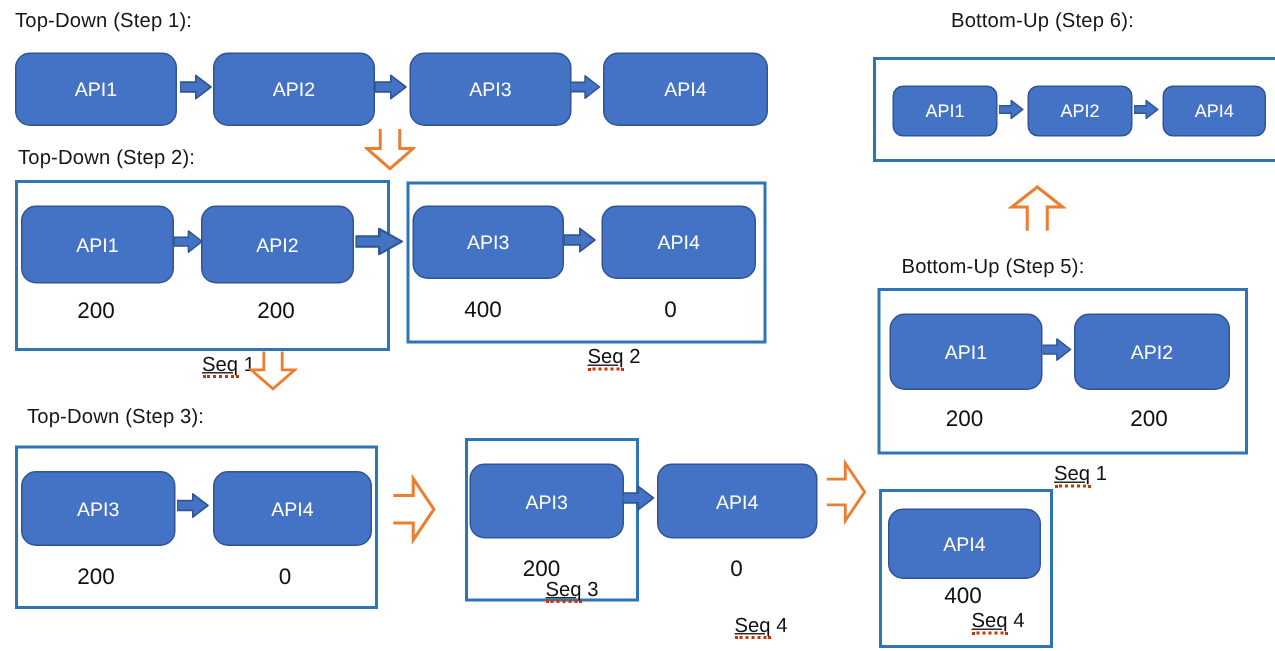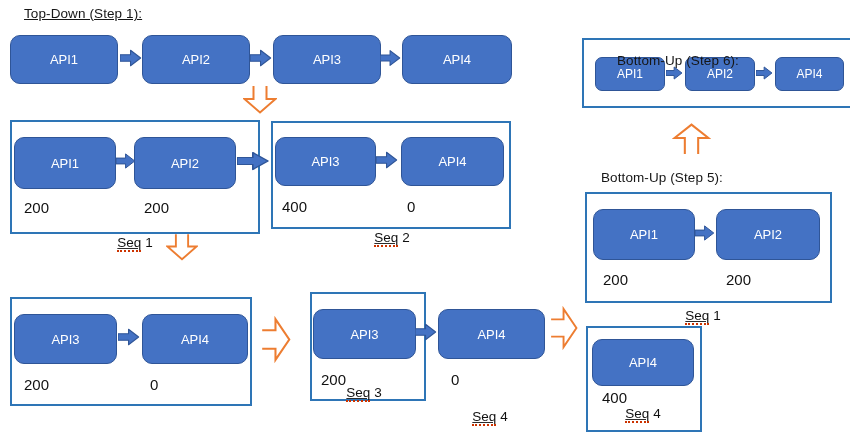--- a/index.html
+++ b/index.html
@@ -16,40 +16,42 @@
   }
   .api {
     position:absolute; background:#4472c4; border:1.6px solid #2f5597;
     border-radius:10px; color:#ffffff; display:flex; align-items:center;
     justify-content:center; font-size:13px; z-index:2;
   }
   .api.sm { border-radius:7px; font-size:12px; }
   .conn { position:absolute; z-index:3; }
   .oarrow { position:absolute; z-index:3; }
   .val {
-    position:absolute; font-size:15px; color:#111; text-align:left; z-index:2;
+    position:absolute; font-size:15px; color:#111; text-align:center; z-index:2;
     white-space:nowrap;
   }
   .seq {
     position:absolute; font-size:13.5px; color:#111; white-space:nowrap; z-index:2;
   }
-  .seq.ctr { text-align:center; }
+  .seq.ctr { text-align:right; }
   .sq {
     text-decoration: underline solid #2b2b2b;
     border-bottom: 2px dotted #cc3300;
   }
 </style>
 </head>
 <body>
 
 <div class="canvas">
 
-  <div class="title" style="left:24px; top:6px;text-decoration:underline;">Top-Down (Step 1):</div>
+  <div class="title" style="left:10px; top:6px;">Top-Down (Step 1):</div>
+  <div class="title" style="left:12px; top:97px;">Top-Down (Step 2):</div>
+  <div class="title" style="left:18px; top:270px;">Top-Down (Step 3):</div>
   <div class="title" style="left:601px; top:170px;">Bottom-Up (Step 5):</div>
-  <div class="title" style="left:617px; top:6px;margin-top:47px;">Bottom-Up (Step 6):</div>
+  <div class="title" style="left:634px; top:6px;">Bottom-Up (Step 6):</div>
 
   <div class="api" style="left:10px; top:35px; width:106px; height:47px;">
     <span>API1</span>
   </div>
   <div class="conn" style="left:120px; top:48px; width:22px; height:20px;">
     <svg viewBox="0 0 24 20" width="100%" height="100%">
         <path d="M0 6.5 H11.5 V1.5 L22.5 10 L11.5 18.5 V13.5 H0 Z" fill="#4472c4" stroke="#2f5597" stroke-width="1.2" stroke-linejoin="round"></path>
       </svg>
   </div>
   <div class="api" style="left:142px; top:35px; width:106px; height:47px;">

